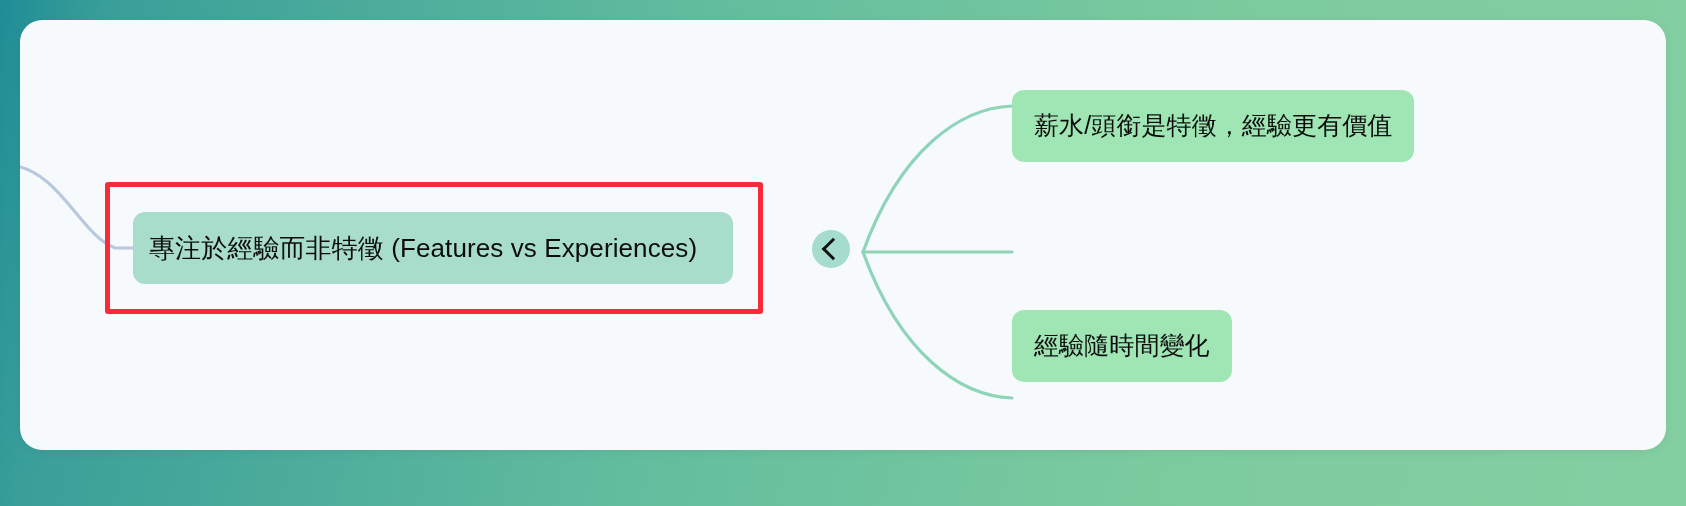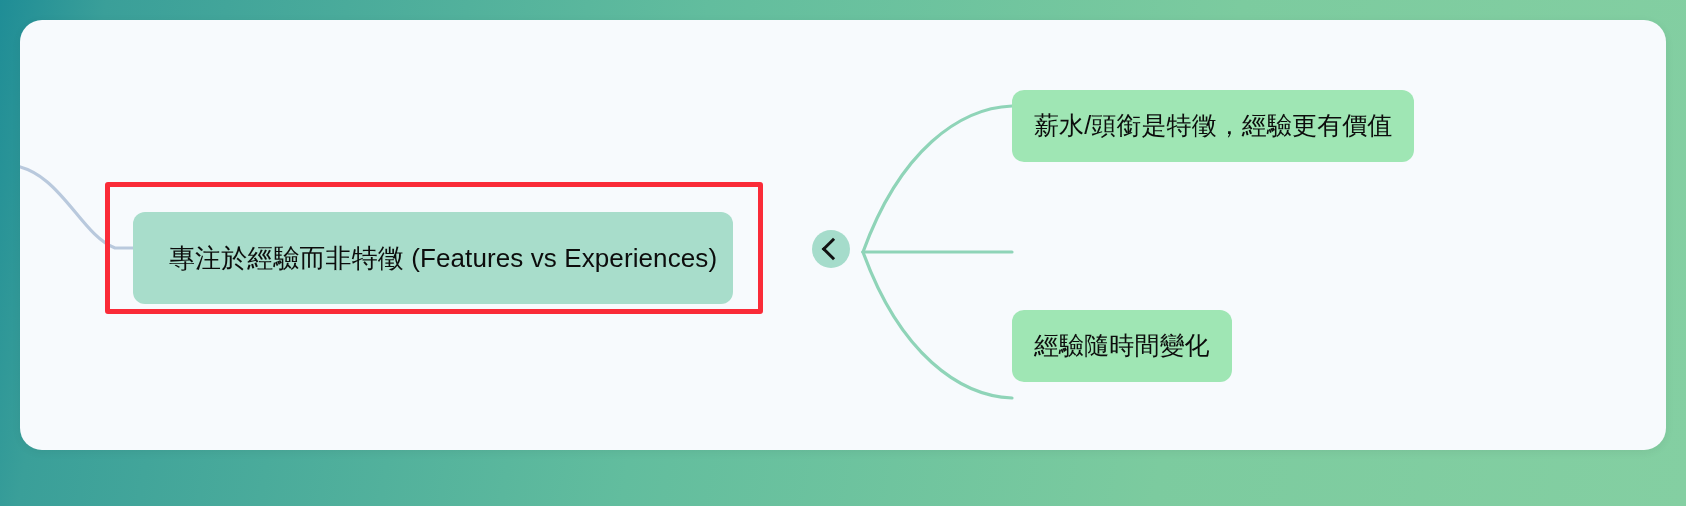--- a/index.html
+++ b/index.html
@@ -53,23 +53,23 @@
     font-size: 25px;
     line-height: 1.25;
     white-space: nowrap;
     letter-spacing: 0.1px;
   }
 
   #node-main {
     left: 113px;
     top: 192px;
     width: 600px;
-    height: 92px;
+    height: 72px;
     background: #a8ddcb;
-    padding: 0 36px;
+    padding: 0 16px;
     font-size: 26px;
   }
 
   .child-node {
     background: #9fe6b4;
     padding: 0 22px;
     height: 72px;
   }
 
   #node-child-0 { left: 992px; top: 70px;  }

